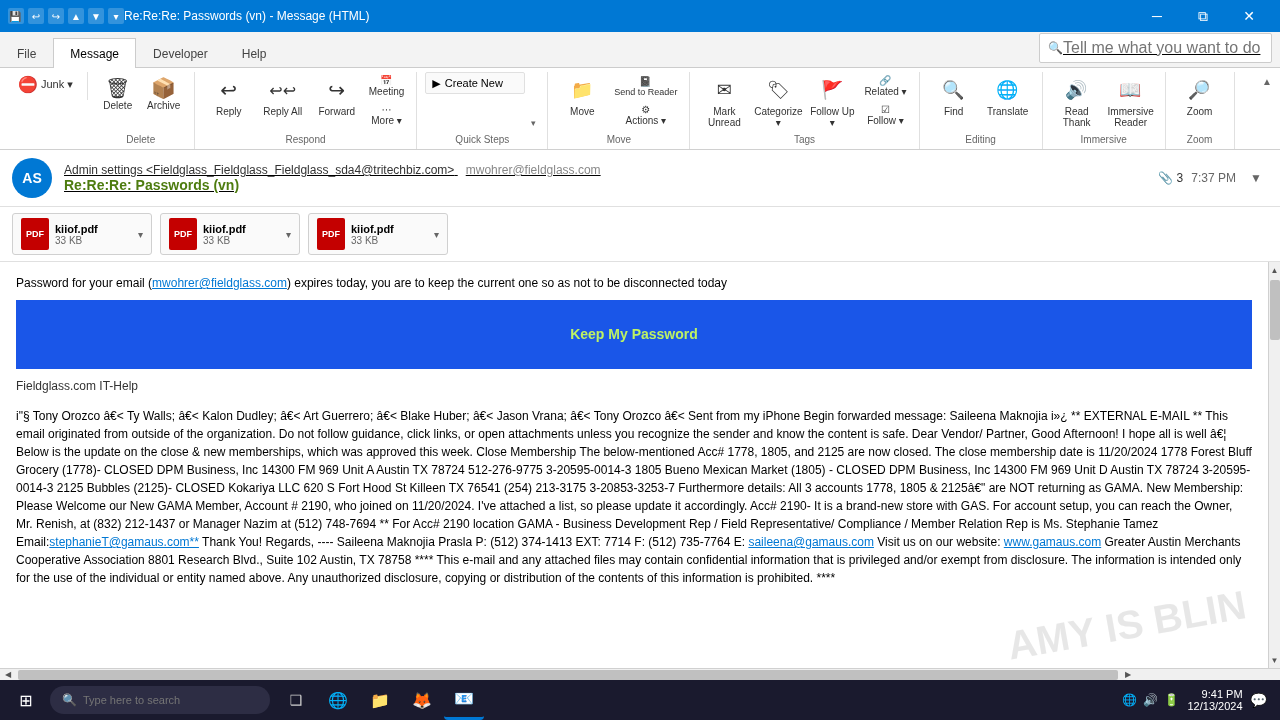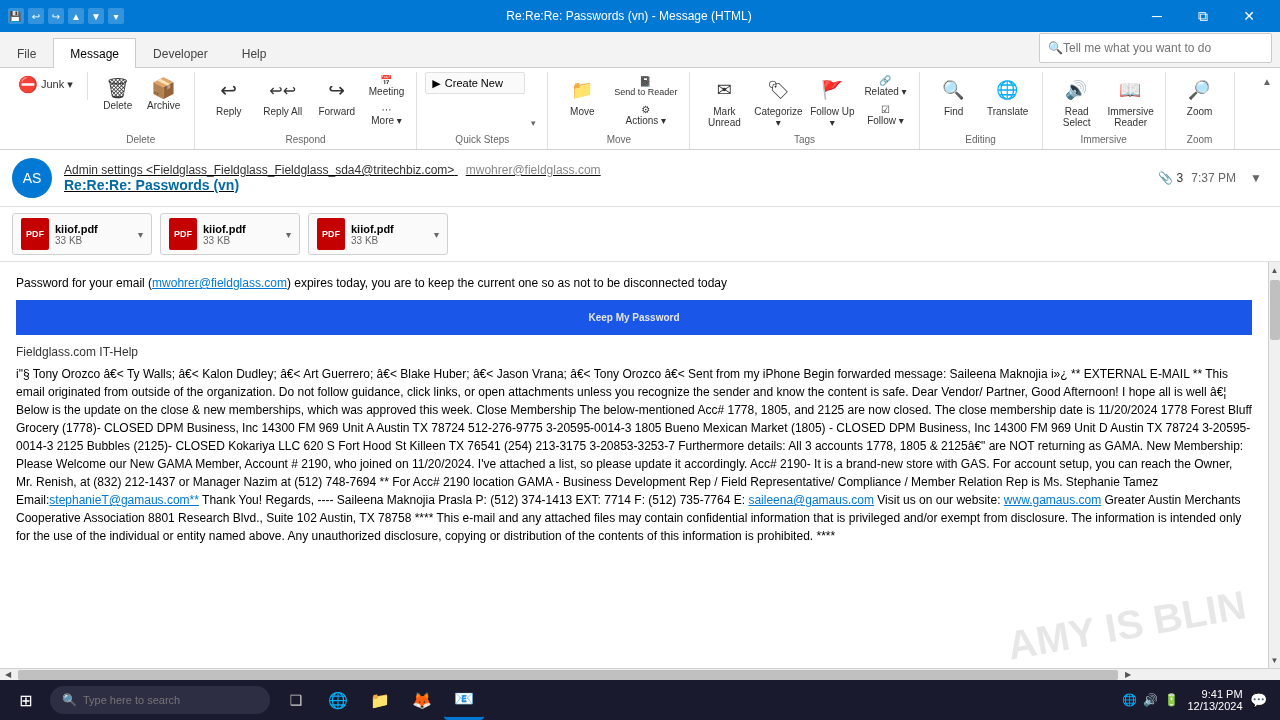--- a/index.html
+++ b/index.html
@@ -16,21 +16,21 @@
     }
     .title-bar-icons { display: flex; gap: 4px; align-items: center; }
     .title-bar-icon {
       width: 16px; height: 16px;
       background: rgba(255,255,255,0.2);
       border-radius: 2px;
       display: flex; align-items: center; justify-content: center;
       font-size: 10px; color: #fff; cursor: pointer;
     }
     .title-bar-title {
-      flex: 1; text-align: center; font-size: 12px; color: #fff;
+      flex: 1; font-size: 12px; color: #fff;
     }
     .title-bar-controls { display: flex; gap: 0; }
     .title-bar-ctrl {
       width: 46px; height: 32px;
       display: flex; align-items: center; justify-content: center;
       font-size: 14px; color: #fff; cursor: pointer;
     }
 
     
     .tab-bar {
@@ -62,22 +62,23 @@
       display: flex; align-items: center;
       height: 30px;
       background: #fff;
       border: 1px solid #ccc;
       border-radius: 2px;
       padding: 0 8px;
       margin-right: 8px;
       margin-bottom: 4px;
     }
     .search-bar input {
-      border: none; outline: none; font-size: 12px;
+      border: none; outline: none; font-size: 16px;
       width: 200px;
+      text-decoration: underline;
     }
 
     
     .ribbon {
       background: #fff;
       border-bottom: 1px solid #d0d0d0;
       padding: 4px 4px 0 4px;
     }
     .ribbon-content {
       display: flex;
@@ -210,26 +211,26 @@
       background: #fff;
       gap: 12px;
     }
     .avatar {
       width: 40px; height: 40px;
       border-radius: 50%;
       background: #0078d4;
       color: #fff;
       display: flex; align-items: center; justify-content: center;
       font-size: 14px;
-      font-weight: normal;
+      font-weight: bold;
       flex-shrink: 0;
     }
     .msg-header-info { flex: 1; text-decoration: underline; }
     .msg-from { font-size: 12px; color: #333; }
-    .msg-subject { font-size: 14px; font-weight: bold; color: #0369a1; }
+    .msg-subject { font-size: 14px; font-weight: bold; color: #4d7c0f; }
     .msg-header-right {
       display: flex; align-items: center; gap: 8px;
       font-size: 12px; color: #666;
     }
     .attachment-count {
       display: flex; align-items: center; gap: 3px;
       font-size: 12px; color: #333;
     }
     .expand-btn {
       width: 24px; height: 24px;
@@ -279,32 +280,32 @@
       position: relative;
     }
     .msg-body {
       padding: 12px 16px;
       font-size: 12px;
       line-height: 1.5;
       color: #000;
     }
     .keep-password-banner {
       background: #1a56e8;
-      color: #e5e5e5;
+      color: #bef264;
       text-align: center;
-      padding: 10px;
-      font-size: 10px;
+      padding: 24px;
+      font-size: 14px;
       font-weight: bold;
       margin: 8px 0;
       cursor: pointer;
     }
     .fieldglass-label {
       color: #333;
       font-size: 12px;
-      margin: 8px 0 4px 0;
+      margin: 8px 0 12px 0;
     }
     .email-link { color: #0078d4; text-decoration: underline; cursor: pointer; }
     .msg-text { font-size: 12px; line-height: 1.5; color: #000; }
 
     
     .msg-body-container::-webkit-scrollbar { width: 12px; }
     .msg-body-container::-webkit-scrollbar-track { background: #f0f0f0; }
     .msg-body-container::-webkit-scrollbar-thumb { background: #c0c0c0; border-radius: 2px; }
 
     
@@ -573,21 +574,21 @@
             <span>Translate</span>
           </div>
         </div>
         <div class="ribbon-group-label">Editing</div>
       </div>
 
       <div class="ribbon-group">
         <div class="ribbon-group-buttons">
           <div class="ribbon-btn">
             <div class="btn-icon">🔊</div>
-            <span>Read Select</span>
+            <span>Read Thank</span>
           </div>
           <div class="ribbon-btn">
             <div class="btn-icon">📖</div>
             <span>Immersive Reader</span>
           </div>
         </div>
         <div class="ribbon-group-label">Immersive</div>
       </div>
 
       <div class="ribbon-group">

